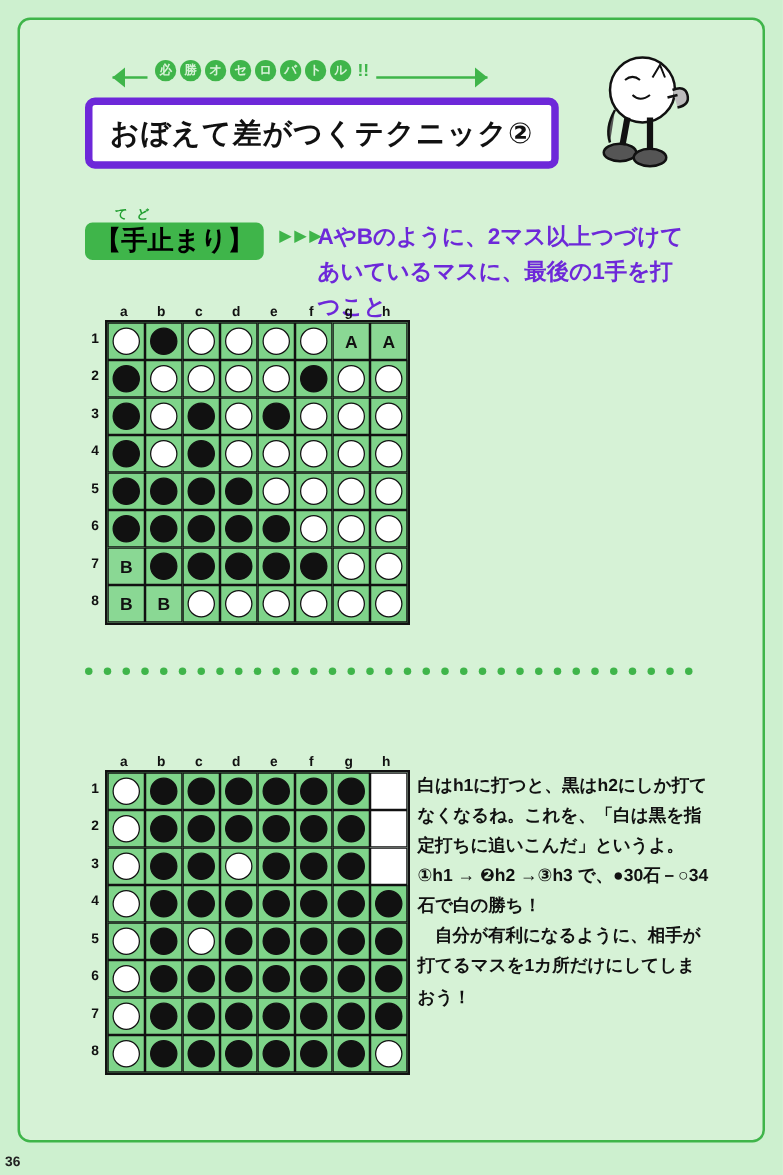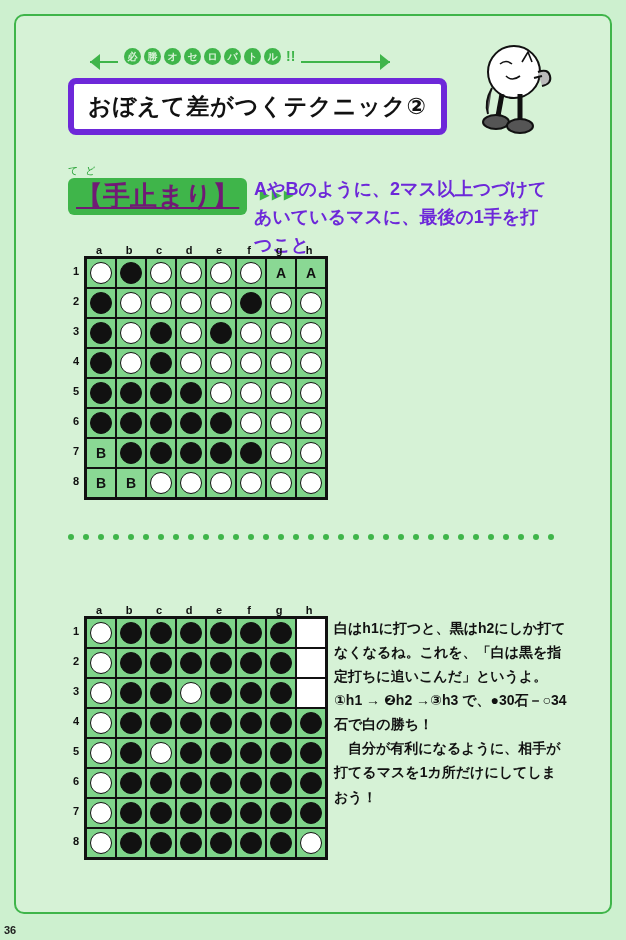--- a/index.html
+++ b/index.html
@@ -71,31 +71,30 @@
   .title-box .t{
     font-size:23px;font-weight:bold;color:#111;
     letter-spacing:1px;white-space:nowrap;
   }
   
   .mascot{position:absolute;right:38px;top:26px;width:110px;height:100px;}
 
   
   .sec-head{position:absolute;}
   .furigana{
-    font-size:10px;color:#1f9e2e;font-weight:normal;
-    letter-spacing:7px;
+    font-size:10px;color:#1f9e2e;font-weight:bold;
+    letter-spacing:7px;margin-left:24px;
   }
   .sec-title{
     display:inline-block;
-    font-size:27px;font-weight:bold;color:#701a75;
+    font-size:21px;font-weight:bold;color:#000000;
     background:#3fb54a;
     border-radius:6px;
     padding:3px 8px;
     line-height:1.15;
-    text-decoration:underline;
   }
   .tris{display:inline-block;margin-left:8px;color:#3fb54a;font-size:13px;letter-spacing:2px;vertical-align:6px;}
   .sec-desc{
     position:absolute;
     font-size:18px;font-weight:bold;color:#6d28d9;line-height:1.55;
   }
 
   
   .body-text{
     position:absolute;

